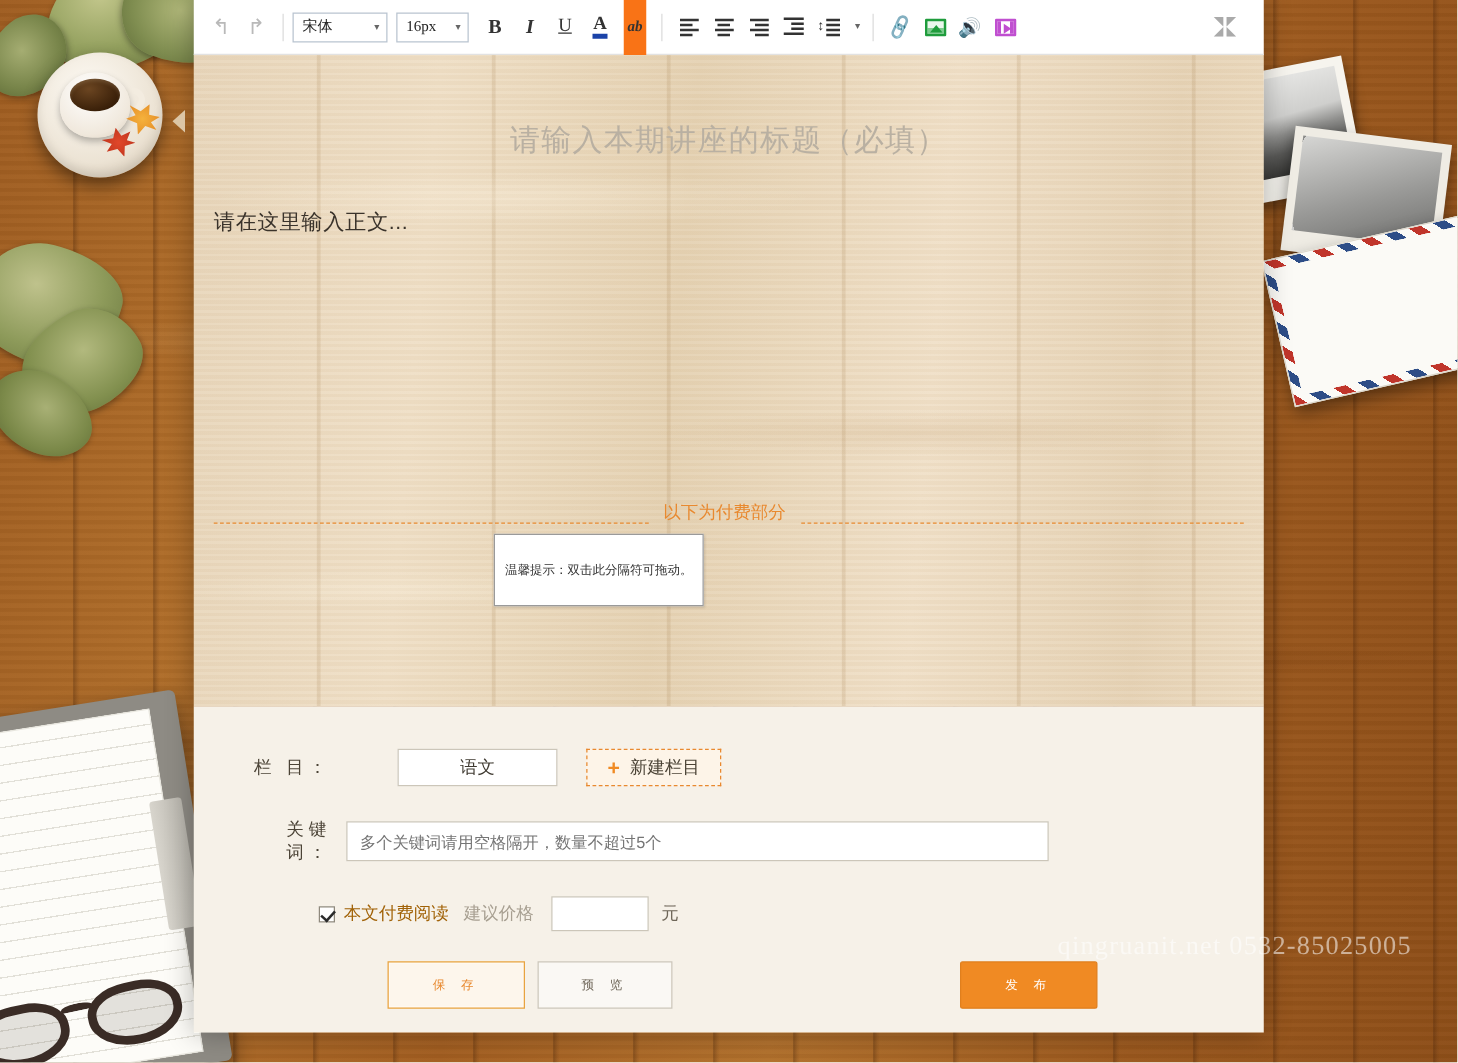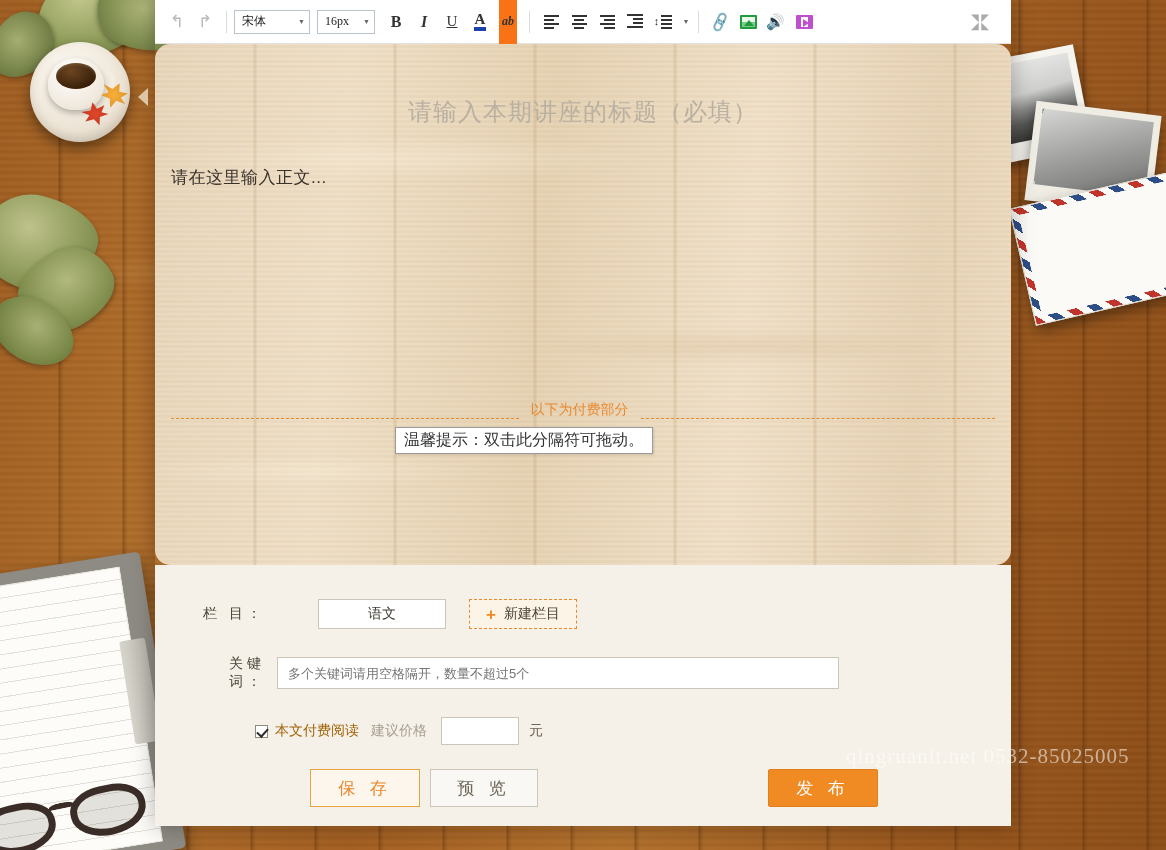--- a/index.html
+++ b/index.html
@@ -278,21 +278,20 @@
     background:
       repeating-linear-gradient(90deg,
         rgba(160,120,70,0.00) 0 98px,
         rgba(160,120,70,0.16) 99px 101px,
         rgba(160,120,70,0.00) 102px 140px),
       repeating-linear-gradient(0deg,
         rgba(255,255,255,0.05) 0 2px,
         rgba(170,130,80,0.045) 2px 5px),
       linear-gradient(95deg, #e8d6bb 0%, #efdfc6 22%, #e5d2b3 45%, #f0e0c8 68%, #e6d3b6 88%, #eddcc2 100%);
     overflow: hidden;
-    border-radius: 15px;
   }
   #editor::after {
     content: ""; position: absolute; inset: 0; pointer-events: none;
     background:
       radial-gradient(ellipse 340px 30px at 30% 22%, rgba(255,246,230,0.28), transparent 72%),
       radial-gradient(ellipse 300px 26px at 68% 58%, rgba(180,140,90,0.14), transparent 72%),
       radial-gradient(ellipse 260px 22px at 18% 82%, rgba(255,248,232,0.22), transparent 72%);
   }
   #title-input {
     position: absolute; left: 0; right: 0; top: 52px;
@@ -312,21 +311,21 @@
     cursor: move;
   }
   #paid-divider .dash { flex: 1; border-top: 1px dashed #e8892f; height: 0; }
   #paid-divider .dash.right { flex: 1.02; }
   #paid-divider .tag {
     padding: 0 12px; color: #e8892f; font-size: 14px; white-space: nowrap;
   }
   #divider-tip {
     position: absolute; left: 240px; top: 383px; z-index: 4;
     background: #fff; border: 1px solid #9a9a9a;
-    padding: 2px 8px; font-size: 16px; color: #333;
+    padding: 21px 8px; font-size: 10px; color: #333;
     box-shadow: 1px 1px 2px rgba(0,0,0,0.12);
     white-space: nowrap;
   }
 
   
   #form-panel {
     position: relative; height: 261px;
     background: #f6f1e8;
     padding: 34px 0 0 0;
   }
@@ -369,21 +368,21 @@
   #price-label { font-size: 14px; color: #a79f91; margin-right: 14px; }
   #price-input {
     width: 78px; height: 28px; background: #fff; border: 1px solid #ccc6b9;
     outline: none; padding: 0 6px; font-size: 13px; color: #3f3a31;
     font-family: "Liberation Sans", "DejaVu Sans", sans-serif;
   }
   #price-unit { font-size: 14px; color: #6e6658; margin-left: 10px; }
   #button-row { position: relative; padding-left: 155px; display: flex; align-items: center; }
   .btn {
     height: 38px; display: flex; align-items: center; justify-content: center;
-    font-size: 17px; letter-spacing: 5px; cursor: pointer;
+    font-size: 10px; letter-spacing: 5px; cursor: pointer;
   }
   #save-button {
     width: 110px; border: 1px solid #e8a33f; background: #fdf6ec; color: #e8892f;
     box-shadow: inset 0 0 0 1px #fffaf2;
   }
   #preview-button {
     width: 108px; margin-left: 10px;
     border: 1px solid #ccc6b9; background: #faf8f4; color: #6e6658;
   }
   #publish-button {

